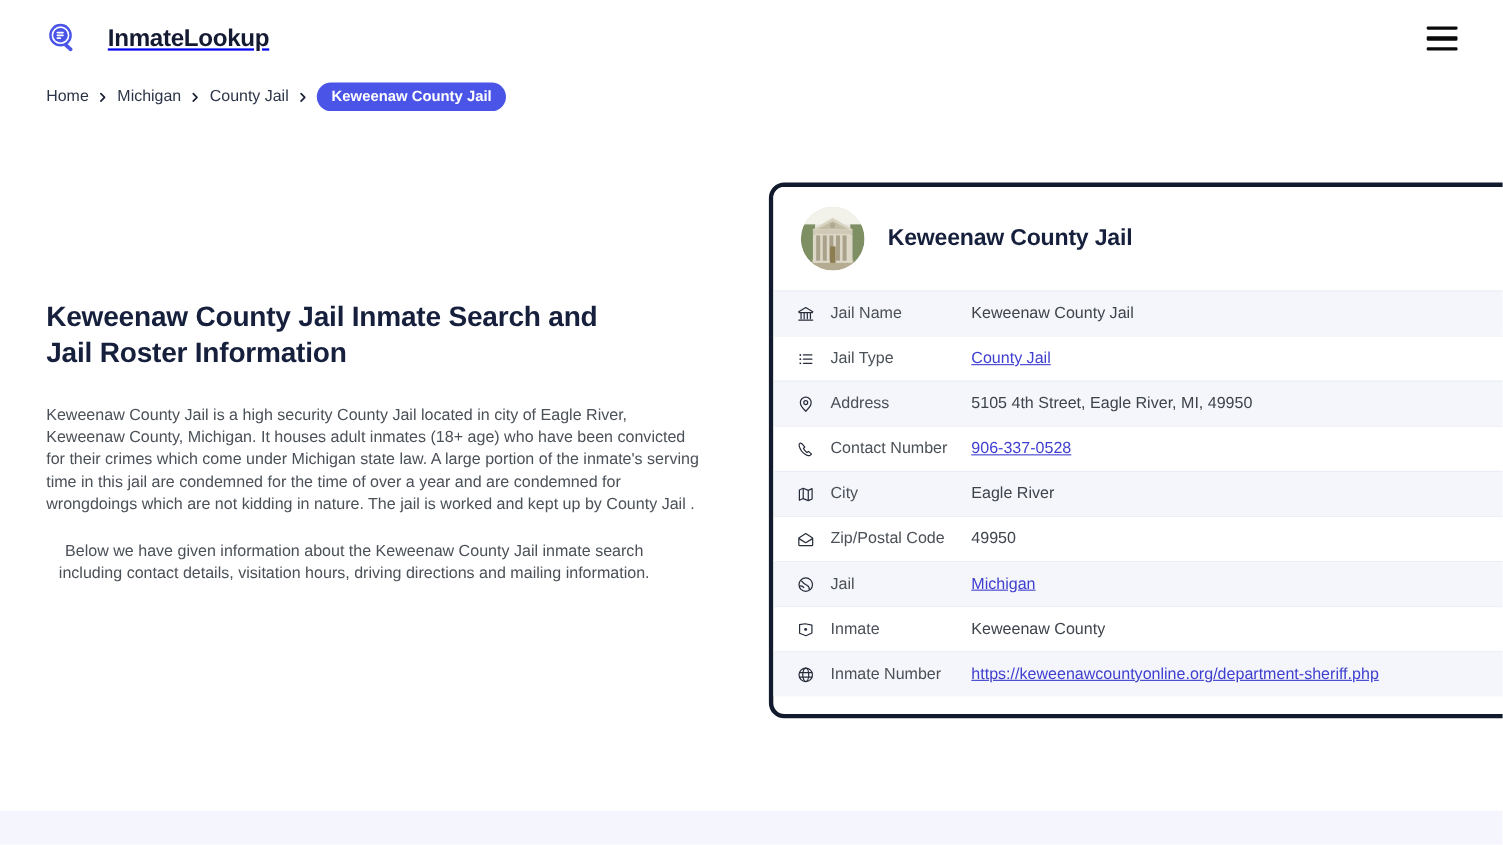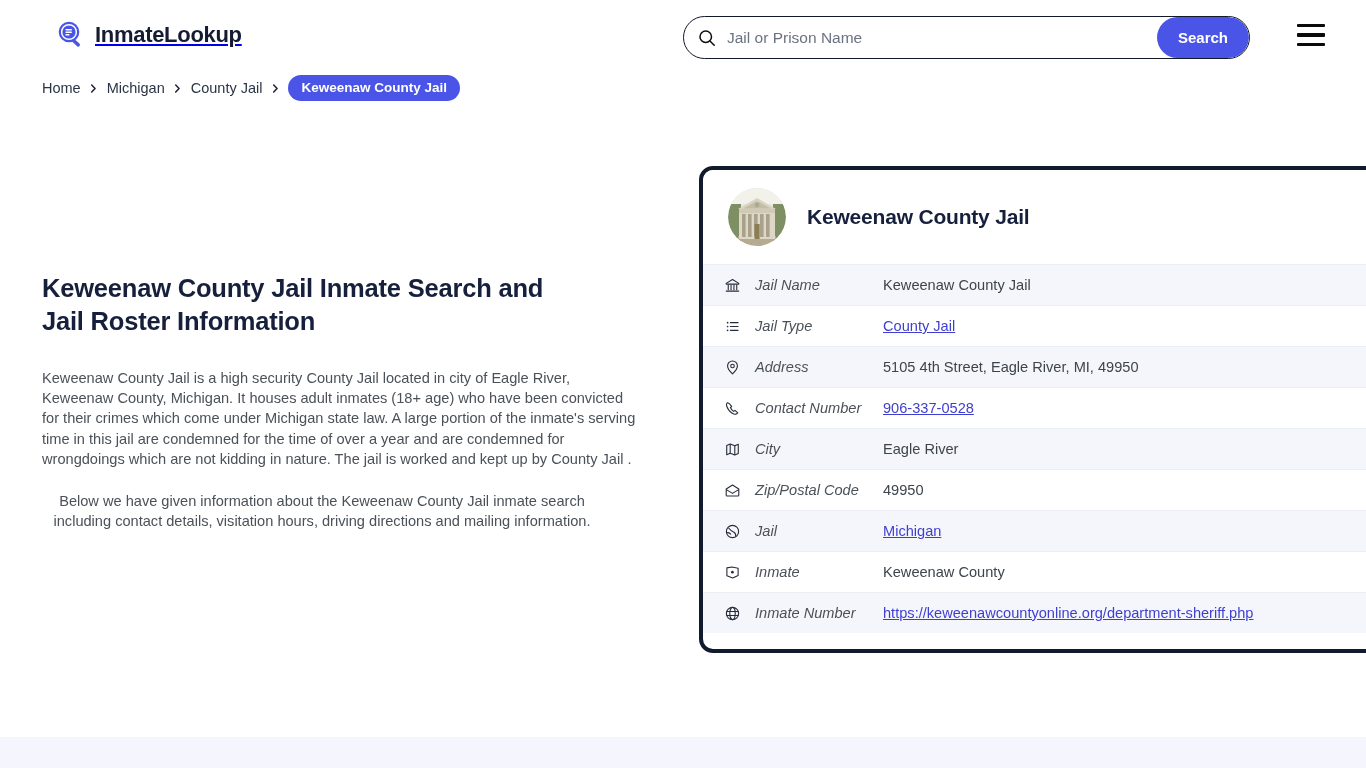--- a/index.html
+++ b/index.html
@@ -11,22 +11,22 @@
     overflow: hidden;
   }
   .page { position: relative; width: 1366px; height: 768px; background: #fff; }
 
   
   .header {
     position: absolute; top: 0; left: 0; width: 1366px; height: 74px;
     background: #ffffff;
   }
   .logo {
-    position: absolute; left: 56px; top: 20px;
-    display: flex; align-items: center; gap: 9px;
+    position: absolute; left: 42px; top: 20px;
+    display: flex; align-items: center; gap: 26px;
   }
   .logo-icon { width: 30px; height: 30px; display: block; }
   .logo-text {
     font-size: 22px; font-weight: 700; color: #151b33;
     letter-spacing: -0.3px; line-height: 1;
   }
 
   .searchwrap {
     position: absolute; left: 683px; top: 16px;
     width: 567px; height: 43px;
@@ -130,21 +130,21 @@
   .row.alt { background: #f5f6fb; }
   .row-icon {
     flex: 0 0 auto; width: 22px; height: 18px;
     display: flex; align-items: center; justify-content: center;
     color: #262c3a;
   }
   .row-icon svg { display: block; }
   .row-label {
     flex: 0 0 auto; min-width: 128px;
     margin-left: 12px; padding-right: 19px;
-    font-size: 14.6px; color: #4b5158; white-space: nowrap; font-style: italic;
+    font-size: 14.6px; color: #4b5158; white-space: nowrap;
   }
   .row-value {
     font-size: 14.6px; color: #3e444c; white-space: nowrap;
   }
   .row-value a {
     color: #3f3fcf; text-decoration: underline;
   }
 
   
   .footband {
@@ -166,30 +166,20 @@
           <circle cx="13" cy="12" r="6.6" fill="#4a55e8"></circle>
           <rect x="9.4" y="8.9" width="6.6" height="1.5" rx="0.7" fill="#fff"></rect>
           <rect x="9.4" y="11.4" width="6.6" height="1.5" rx="0.7" fill="#fff"></rect>
           <rect x="9.4" y="13.9" width="4.2" height="1.5" rx="0.7" fill="#fff"></rect>
           <rect x="17.6" y="18.4" width="9.5" height="3.4" rx="1.7" transform="rotate(42 17.6 18.4)" fill="#4a55e8"></rect>
         </svg>
       </span>
       <span class="logo-text">InmateLookup</span>
     </a>
 
-    <div class="searchwrap">
-      <span class="search-icon">
-        <svg viewBox="0 0 20 20" width="18" height="18" fill="none">
-          <circle cx="8.6" cy="8.6" r="6.4" stroke="#0d0d0d" stroke-width="1.7"></circle>
-          <line x1="13.3" y1="13.3" x2="18" y2="18" stroke="#0d0d0d" stroke-width="1.7" stroke-linecap="round"></line>
-        </svg>
-      </span>
-      <input class="search-input" type="text" placeholder="Jail or Prison Name" style="">
-      <button class="search-btn">Search</button>
-    </div>
 
     <div class="hamburger">
       <span></span>
       <span></span>
       <span></span>
     </div>
   </div>
 
   <nav class="crumbs">
     <a class="crumb" href="#">Home</a>

